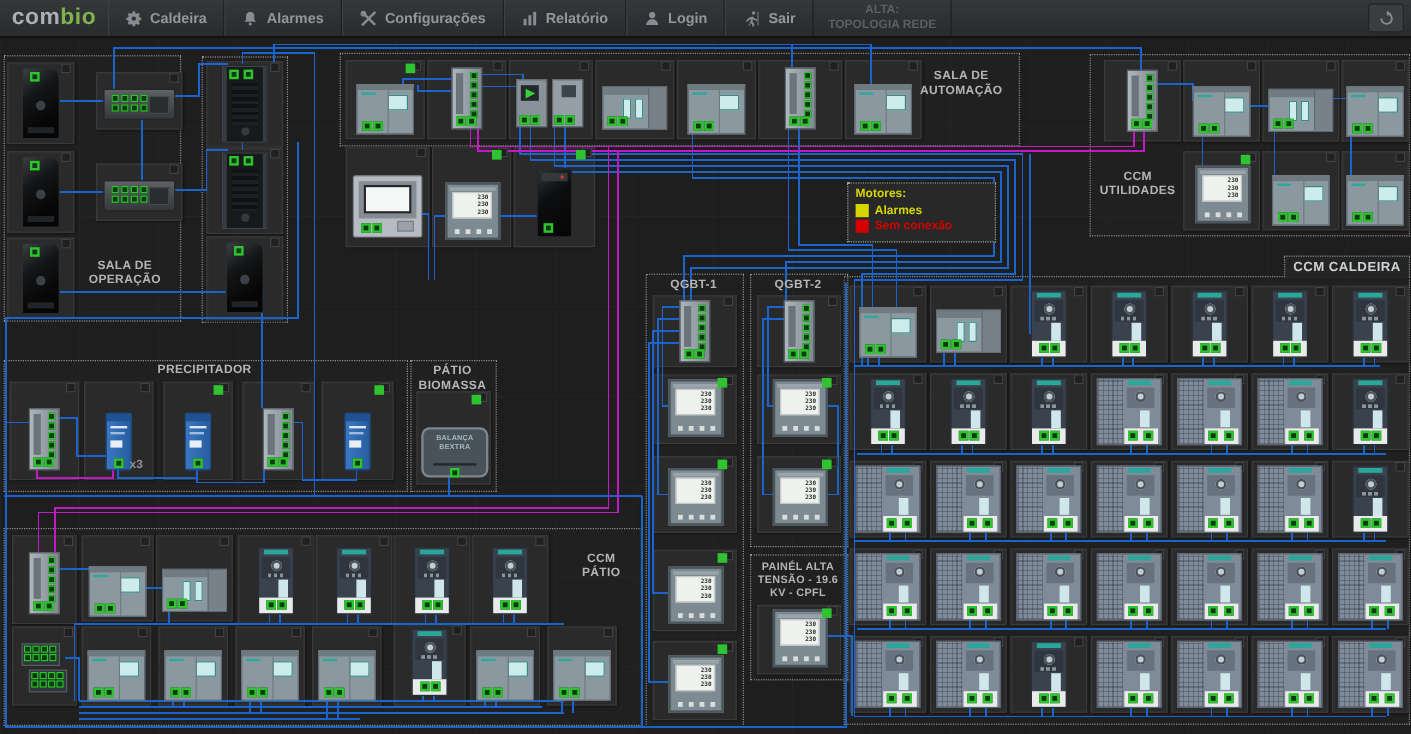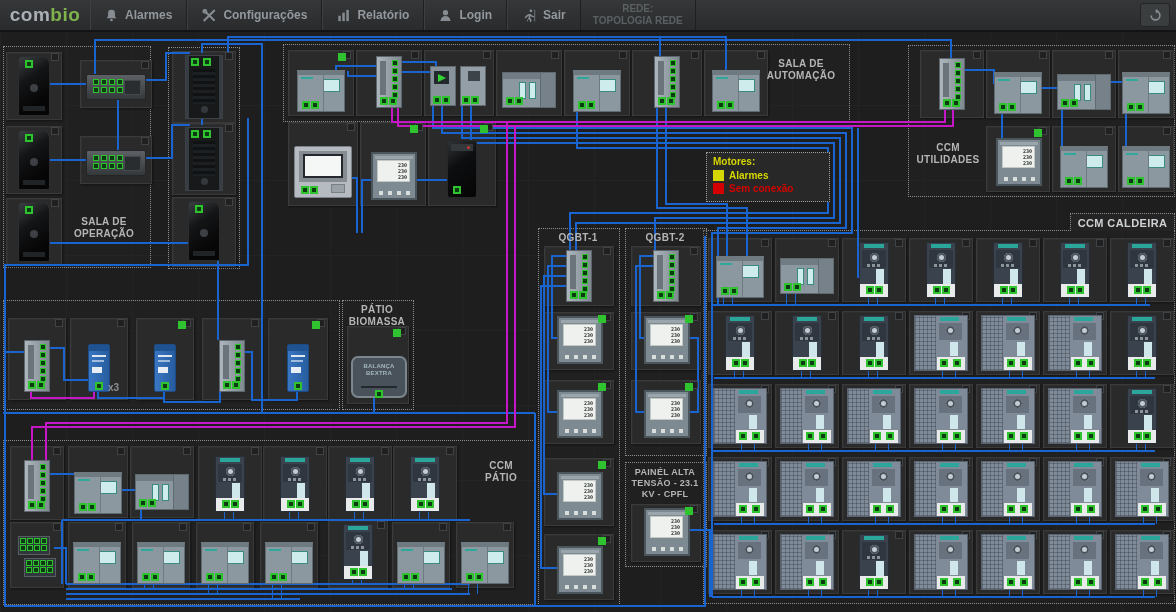--- a/index.html
+++ b/index.html
@@ -123,20 +123,28 @@
 
 <div class="stage">
   <div class="topbar">
     <div class="logo">
       <span class="l1">com</span>
         <span class="l2">bio</span>
     </div>
     <div class="tb-btn">
       <span class="tb-ic">
           <svg width="13" height="13" viewBox="0 0 12 12">
+            <path fill="#868c91" fill-rule="evenodd" d="M5.1.4h1.8l.25 1.4 1.15.5L9.4 1.5l1.3 1.3-.8 1.1.5 1.15 1.4.25v1.8l-1.4.25-.5 1.15.8 1.1-1.3 1.3-1.1-.8-1.15.5-.25 1.4H5.1l-.25-1.4-1.15-.5-1.1.8-1.3-1.3.8-1.1-.5-1.15L.2 7.15v-1.8l1.4-.25.5-1.15-.8-1.1L2.6 1.5l1.1.8 1.15-.5zM6 4.3A1.7 1.7 0 1 0 6 7.7 1.7 1.7 0 0 0 6 4.3z"></path>
+          </svg>
+        </span>
+      <span class="tb-lb">Caldeira</span>
+    </div>
+    <div class="tb-btn">
+      <span class="tb-ic">
+          <svg width="13" height="13" viewBox="0 0 12 12">
             <path fill="#868c91" d="M6 .8a3.2 3.2 0 0 1 3.2 3.2v2.8L10.5 8.5h-9L2.8 6.8V4A3.2 3.2 0 0 1 6 .8z"></path>
             <circle fill="#868c91" cx="6" cy="10.2" r="1.2"></circle>
           </svg>
         </span>
       <span class="tb-lb">Alarmes</span>
     </div>
     <div class="tb-btn">
       <span class="tb-ic">
           <svg width="14" height="13" viewBox="0 0 12 12">
             <g fill="#868c91">
@@ -177,21 +185,21 @@
             <g fill="#868c91">
               <circle cx="7.8" cy="1.7" r="1.3"></circle>
               <path d="M3.8 11.4l1.7-3 .4-2.1-1.8 1-1.2 1.4-1-.8 2.3-2.5 2.8-1 2 1.7 2 .7-.4 1.1-2.3-.8-.9-.7-.4 2 1.4 1.5-.5 2.7H6.6l.3-2.1-1.3-1.2-1.1 2.3z"></path>
               <rect x="10.6" y="0.6" width="1.2" height="10.8" opacity=".55"></rect>
             </g>
           </svg>
         </span>
       <span class="tb-lb">Sair</span>
     </div>
     <div class="tb-info">
-      <span>REDE:</span>
+      <span>ALTA:</span>
       <span>TOPOLOGIA REDE</span>
     </div>
     <div class="tb-sp"></div>
     <div class="tb-refresh">
       <span class="tb-ic">
           <svg width="13" height="13" viewBox="0 0 12 12">
             <path fill="#868c91" d="M6 1.2a4.8 4.8 0 1 1-4.8 4.8H2.7A3.3 3.3 0 1 0 6 2.7z"></path>
             <path fill="#868c91" d="M6.4 0l3 2-3 2z"></path>
           </svg>
         </span>
@@ -217,30 +225,31 @@
     <div class="group" style="left: 168px; top: 47px; width: 70px; height: 220px;"></div>
     <div class="group" style="left: 283px; top: 44px; width: 565px; height: 76px;"></div>
     <div class="glabel" style="left: 758px; top: 58px; width: 86px;">SALA DE
 AUTOMAÇÃO</div>
     <div class="group" style="left: 908px; top: 45px; width: 265px; height: 150px;"></div>
     <div class="glabel" style="left: 910px; top: 142px; width: 76px;">CCM
 UTILIDADES</div>
     <div class="group" style="left: 703px; top: 230px; width: 470px; height: 372px;"></div>
     <div class="gtab" style="left: 1070px; top: 213px; width: 103px; height: 17px;">CCM CALDEIRA</div>
     <div class="group" style="left: 3px; top: 300px; width: 335px; height: 108px;"></div>
+    <div class="glabel" style="left: 3px; top: 303px; width: 335px;">PRECIPITADOR</div>
     <div class="group" style="left: 342px; top: 300px; width: 70px; height: 108px;"></div>
     <div class="glabel" style="left: 342px; top: 304px; width: 70px;">PÁTIO
 BIOMASSA</div>
     <div class="group" style="left: 538px; top: 228px; width: 80px; height: 376px;"></div>
     <div class="glabel" style="left: 538px; top: 232px; width: 80px;">QGBT-1</div>
     <div class="group" style="left: 625px; top: 228px; width: 80px; height: 226px;"></div>
     <div class="glabel" style="left: 625px; top: 232px; width: 80px;">QGBT-2</div>
     <div class="group" style="left: 625px; top: 462px; width: 80px; height: 103px;"></div>
     <div class="glabel" style="font-size: 9px; line-height: 11px; left: 627px; top: 467px; width: 76px;">PAINÉL ALTA
-TENSÃO - 23.1
+TENSÃO - 19.6
 KV - CPFL</div>
     <div class="group" style="left: 3px; top: 440px; width: 530px; height: 163px;"></div>
     <div class="glabel" style="left: 472px; top: 460px; width: 58px;">CCM
 PÁTIO</div>
     <svg width="1176" height="612" class="wires" shape-rendering="crispEdges">
       <polyline points="95,74 95,40 951,40 951,58" fill="none" stroke="#1a64cf" stroke-width="1.5"></polyline>
       <polyline points="228,53 228,37 660,37 660,56" fill="none" stroke="#1a64cf" stroke-width="1.5"></polyline>
       <polyline points="660,37 726,37 726,70" fill="none" stroke="#1a64cf" stroke-width="1.5"></polyline>
       <polyline points="25,60 25,84 86,84" fill="none" stroke="#1a64cf" stroke-width="1.5"></polyline>
       <polyline points="118,98 118,150" fill="none" stroke="#1a64cf" stroke-width="1.5"></polyline>

